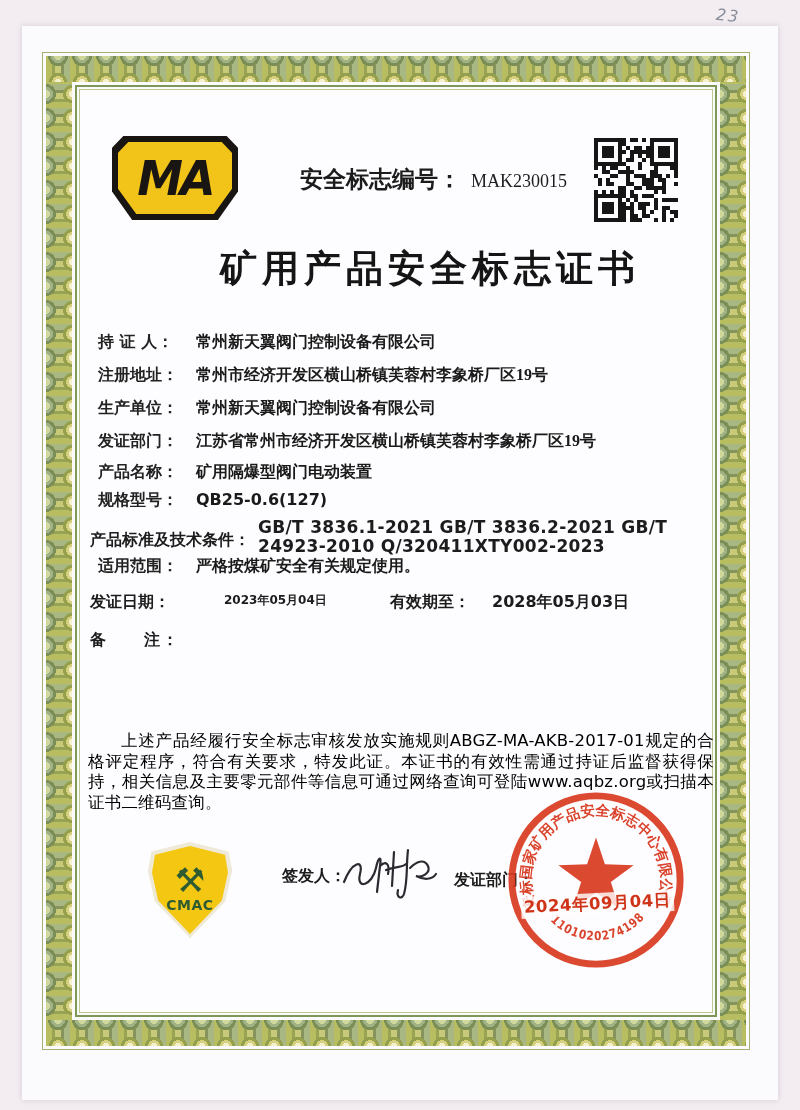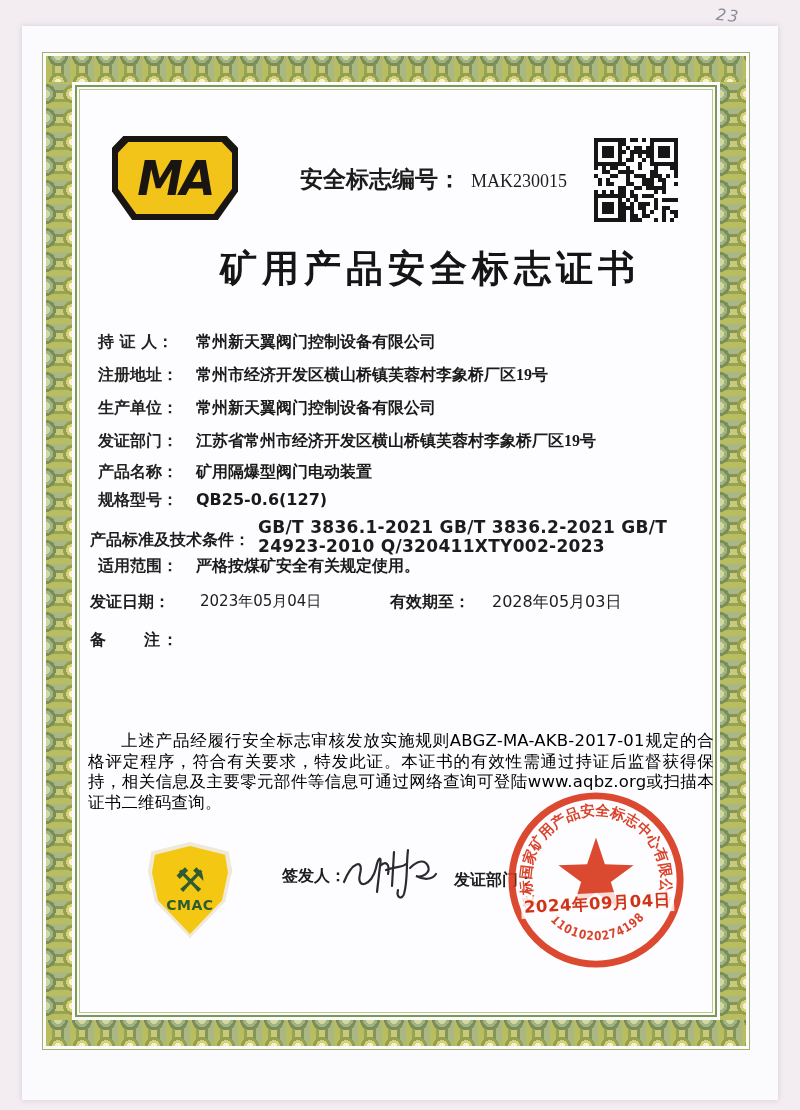--- a/index.html
+++ b/index.html
@@ -63,23 +63,23 @@
   .frow{position:absolute;left:98px;white-space:nowrap;text-align:right;}
   .flabel{display:inline-block;font-size:16px;font-weight:700;color:#222;}
   .fvalue{font-size:16px;font-weight:700;color:#1a1a1a;
     font-family:"Liberation Serif","DejaVu Serif",serif;}
   .val-offset{position:absolute;left:98px;top:0;}
   .std-label{position:absolute;left:90px;top:530px;font-size:16px;font-weight:700;white-space:nowrap;}
   .std-value{position:absolute;left:258px;top:518px;width:464px;font-size:17px;font-weight:700;
     line-height:19px;letter-spacing:.3px;}
   .dates-row{position:absolute;top:592px;left:0;width:800px;}
   .d-label1{position:absolute;left:90px;font-size:16px;font-weight:700;}
-  .d-value1{position:absolute;left:200px;font-size:15px;font-weight:400;}
+  .d-value1{position:absolute;left:224px;font-size:12px;font-weight:700;}
   .d-label2{position:absolute;left:390px;font-size:16px;font-weight:700;}
-  .d-value2{position:absolute;left:492px;font-size:16px;font-weight:400;}
+  .d-value2{position:absolute;left:492px;font-size:16px;font-weight:700;}
   .remark{position:absolute;left:90px;top:630px;font-size:16px;font-weight:700;letter-spacing:2px;}
   
   .statement{position:absolute;left:88px;top:731px;width:626px;
     font-size:16.5px;font-weight:400;line-height:20.5px;text-align:justify;
     text-indent:2em;letter-spacing:.2px;color:#000000;}
   
   .cmac{position:absolute;left:148px;top:842px;width:84px;height:96px;}
   .cmac-outer{position:absolute;inset:0;background:#efe9d8;
     clip-path:polygon(50% 0%,96% 10%,100% 30%,92% 62%,50% 100%,8% 62%,0% 30%,4% 10%);
     box-shadow:1px 2px 3px rgba(0,0,0,.15);}

